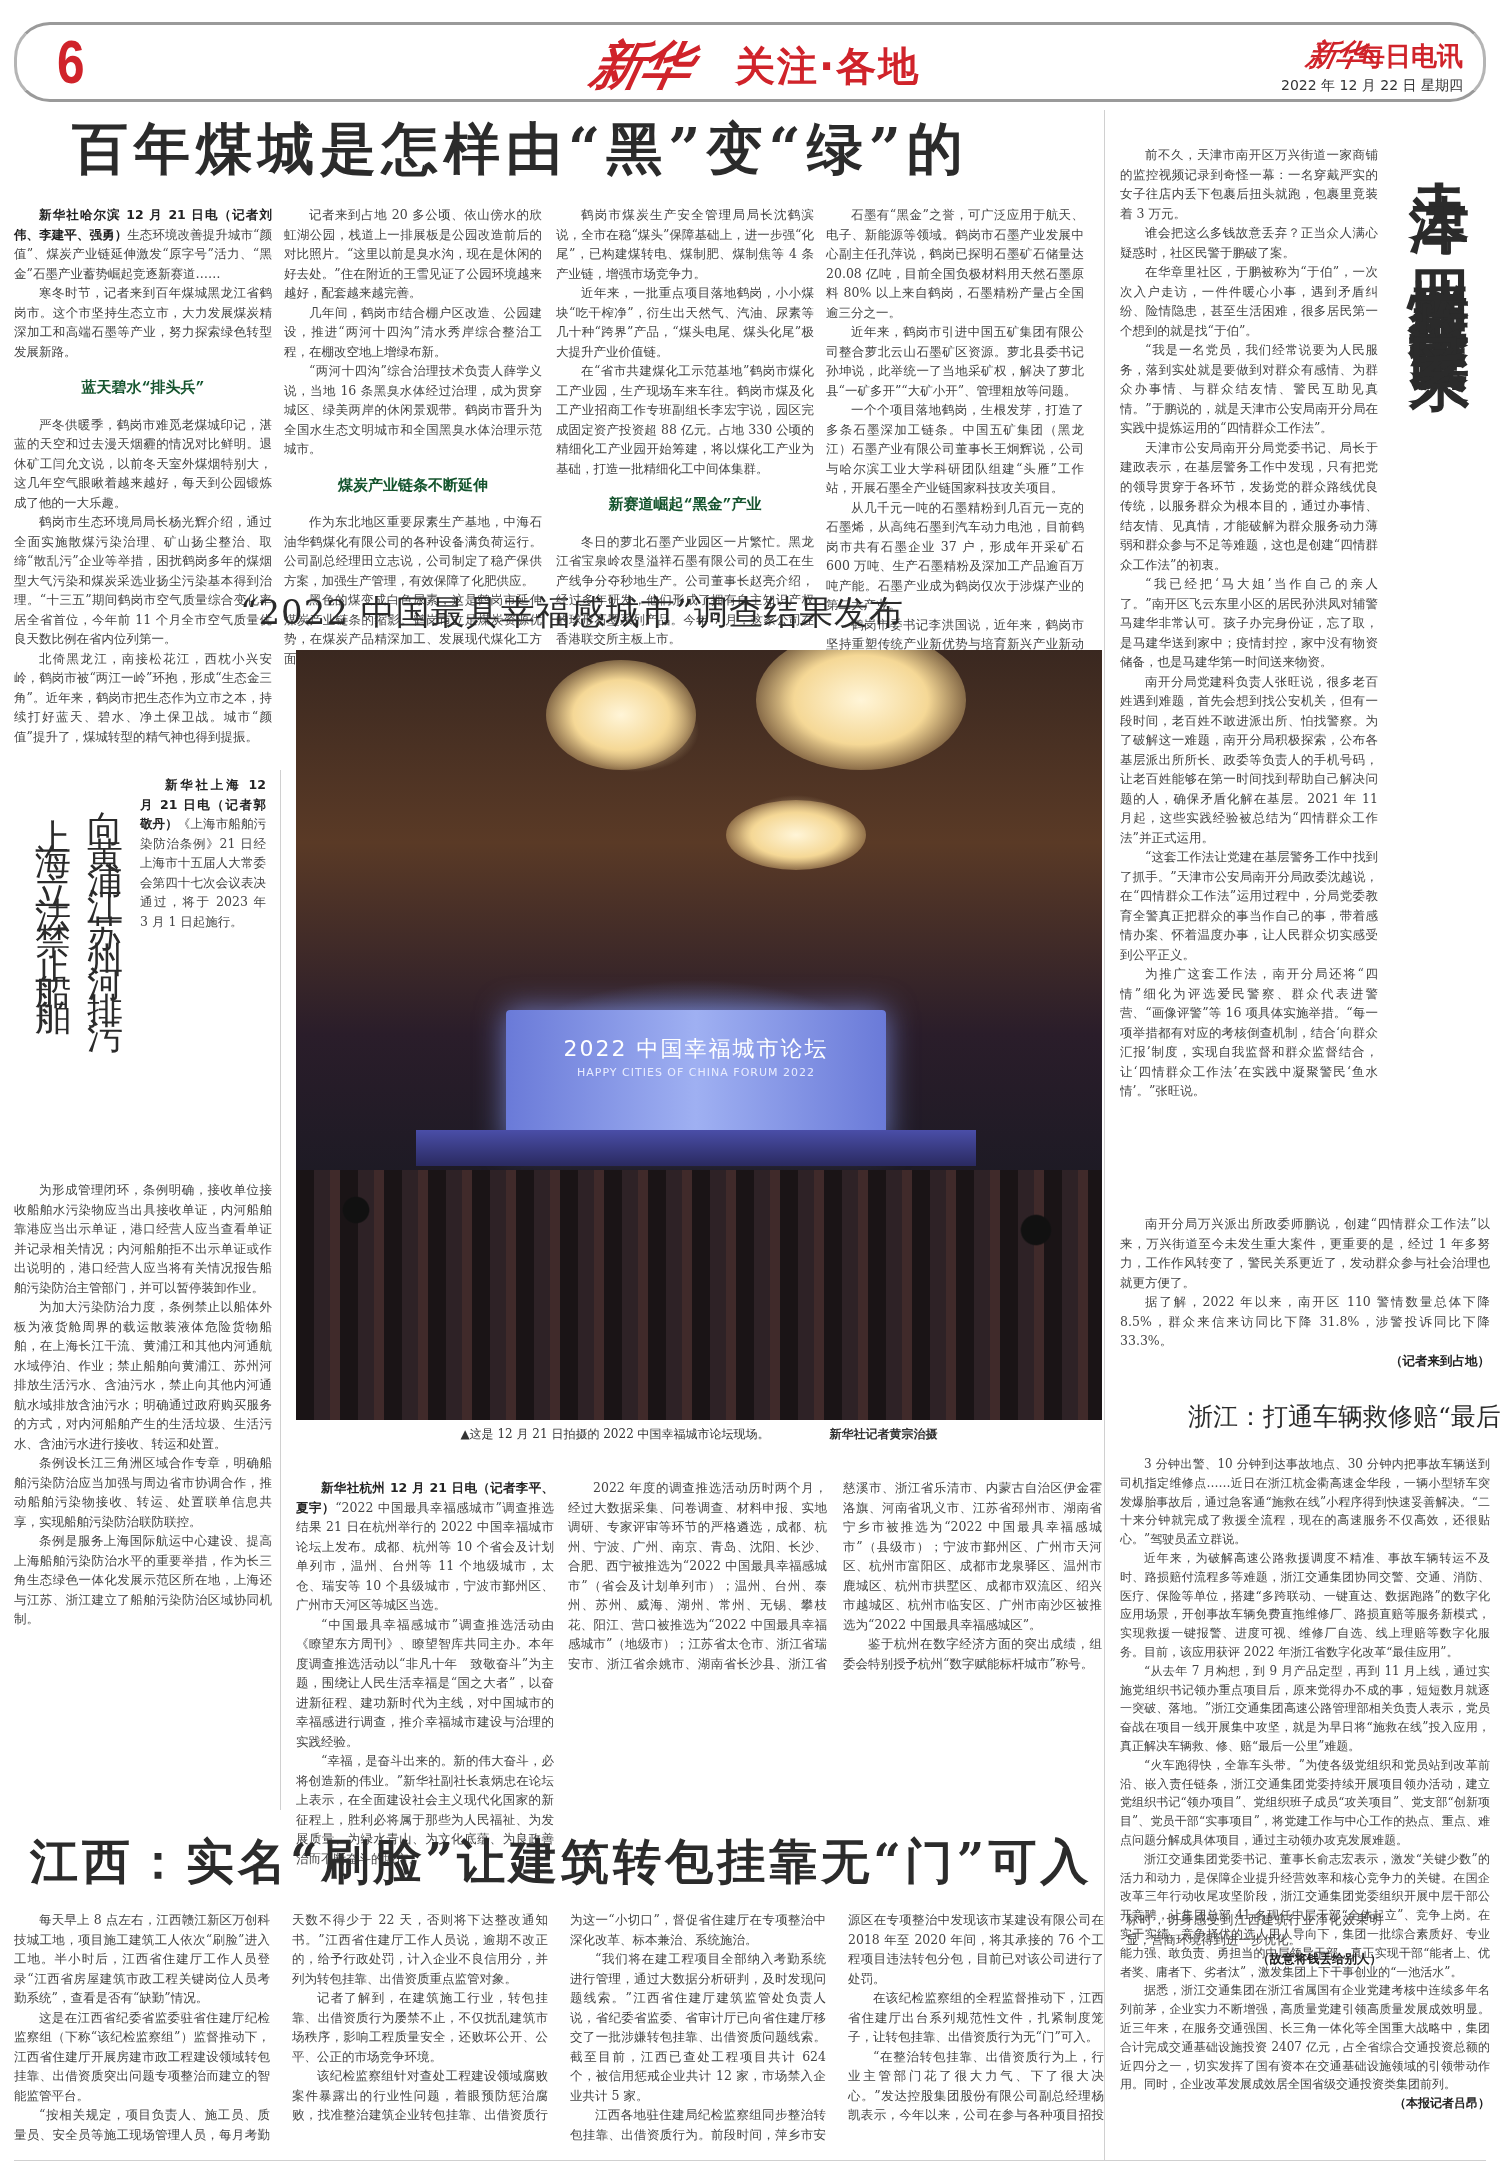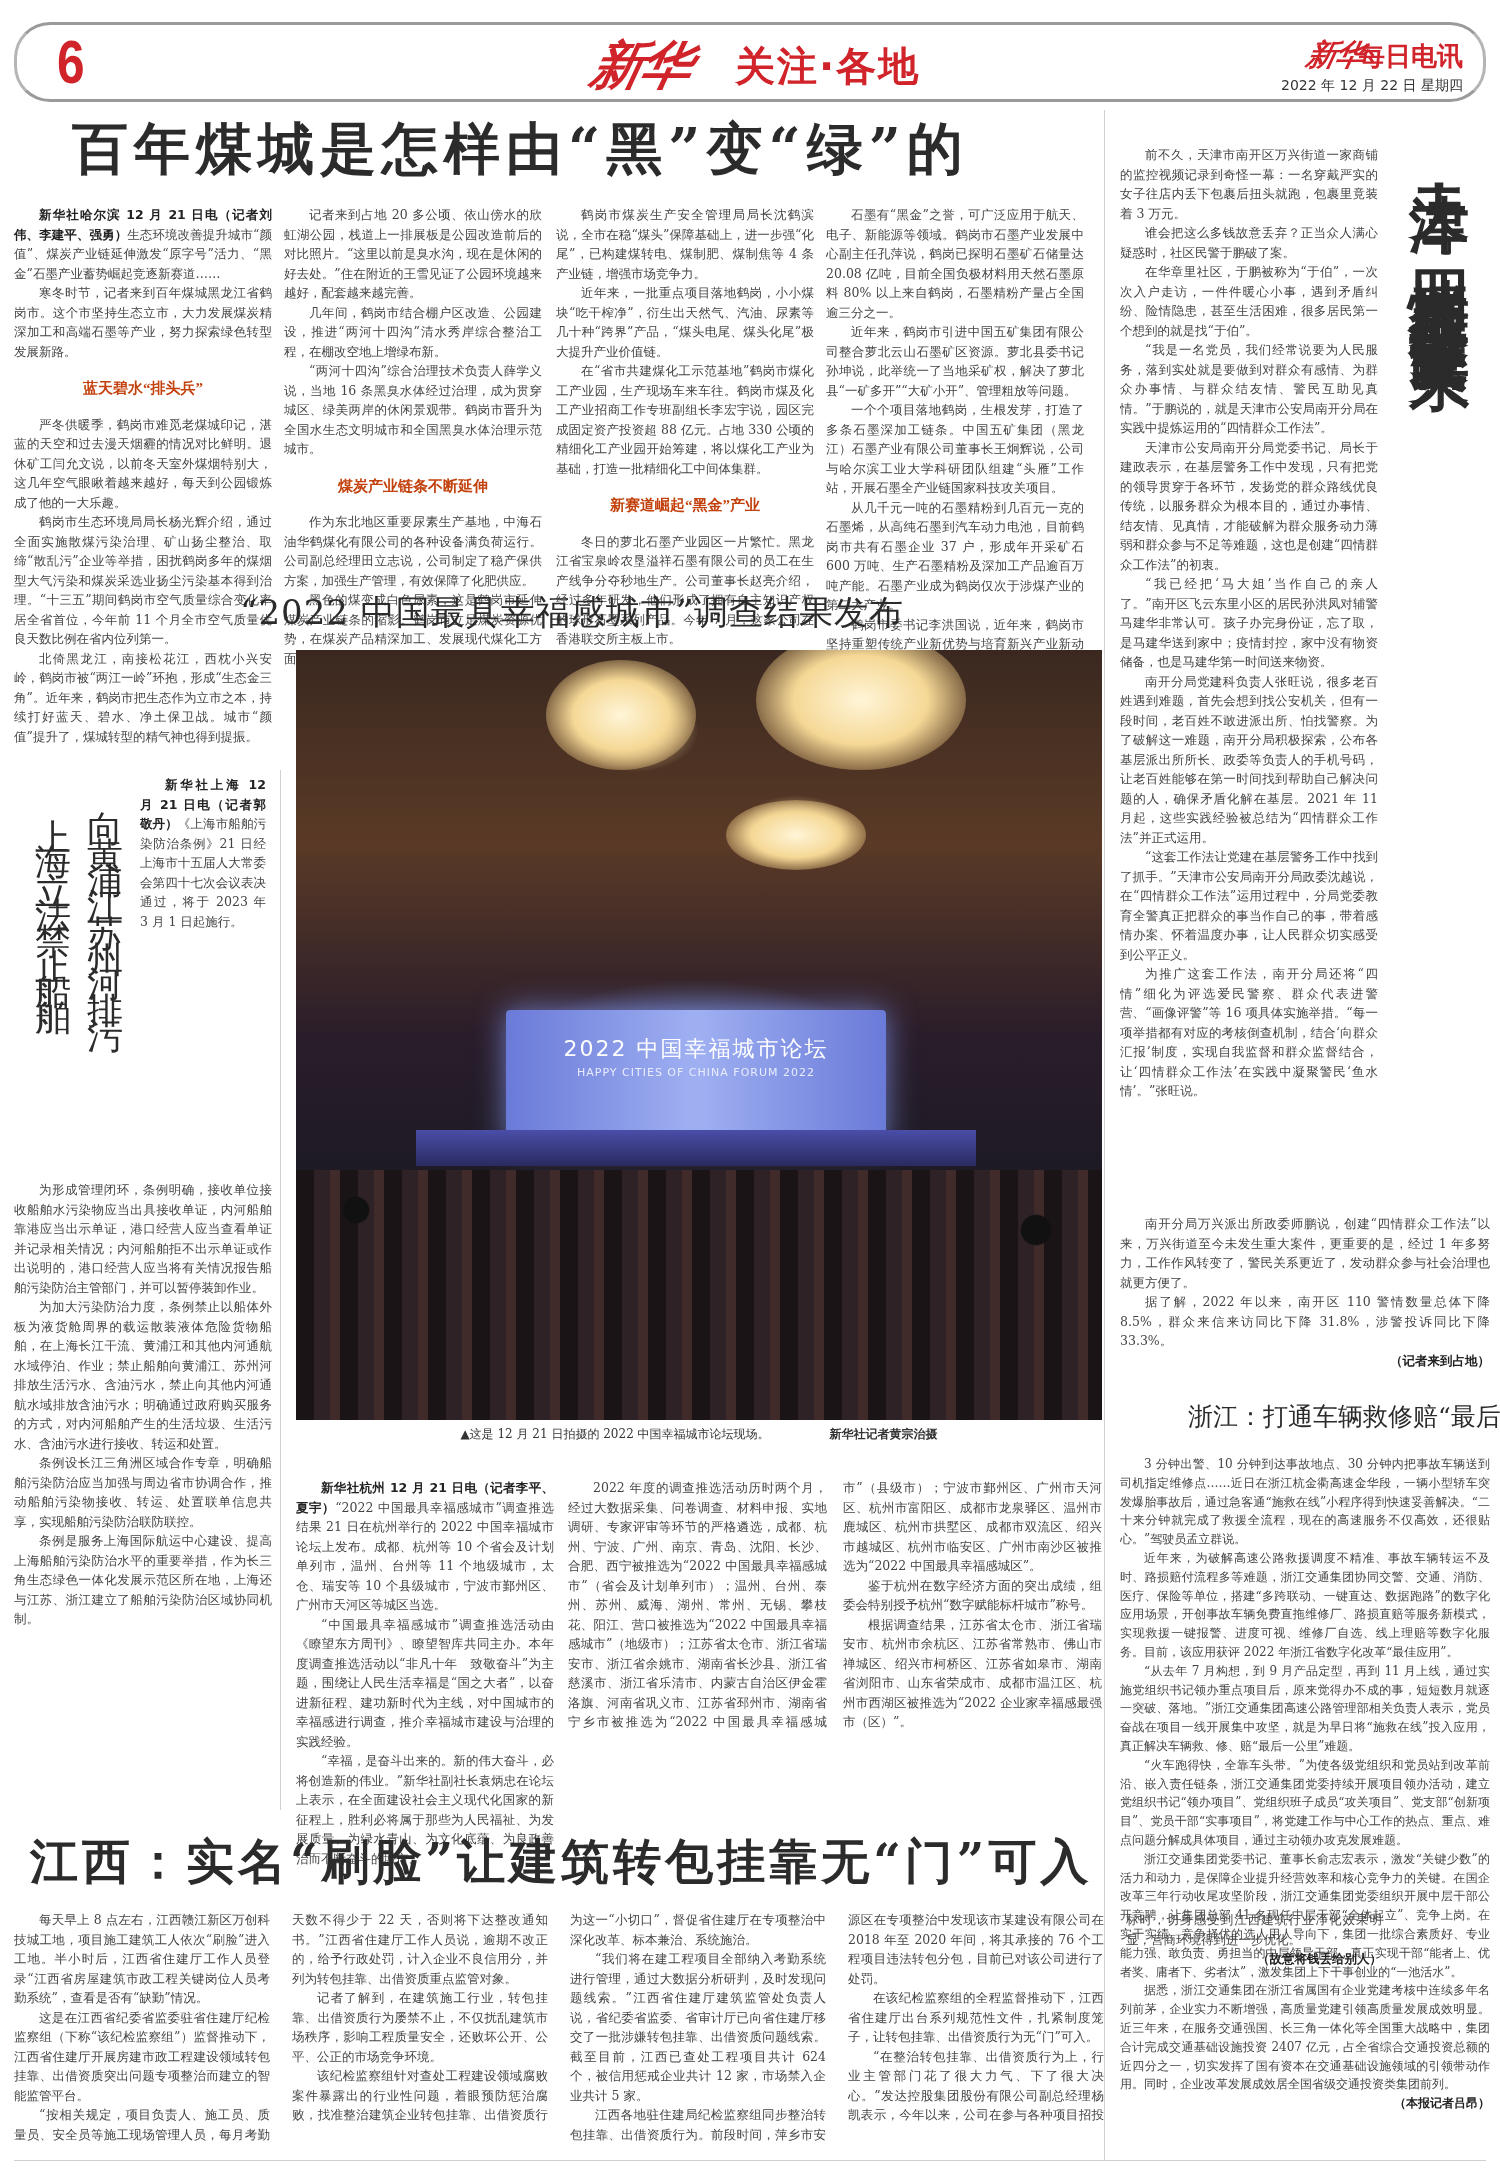--- a/index.html
+++ b/index.html
@@ -27,21 +27,21 @@
   .h-zj { left: 1188px; top: 1400px; font-size: 25px; font-weight: normal; }
 
   .vertical { position: absolute; writing-mode: vertical-rl; font-family: "DejaVu Serif", serif; color: #2b2b2b; }
   .v-tj { left: 1400px; top: 140px; font-size: 60px; line-height: 80px; letter-spacing: 6px; font-weight: bold; }
   .v-sh1 { left: 28px; top: 790px; font-size: 36px; letter-spacing: 26px; }
   .v-sh2 { left: 80px; top: 782px; font-size: 36px; letter-spacing: 26px; }
 
   .col { position: absolute; font-size: 12.5px; line-height: 19.5px; color: #444; text-align: justify; }
   .col p { text-indent: 2em; margin: 0; }
   .col .dateline { font-family: "DejaVu Sans", sans-serif; font-weight: bold; color: #222; }
-  .col .sub { font-family: Liberation Serif, serif; font-weight: bold; font-size: 15px; color: #c2410c; text-align: center; text-indent: 0; margin: 18px 0 16px; }
+  .col .sub { font-family: Liberation Mono, monospace; font-weight: bold; font-size: 15px; color: #14532d; text-align: center; text-indent: 0; margin: 18px 0 16px; }
   .col .byline { font-family: "DejaVu Sans", sans-serif; font-weight: bold; color: #222; text-align: right; text-indent: 0; }
 
   .photo { position: absolute; left: 296px; top: 650px; width: 806px; height: 770px; overflow: hidden;
     background:
       radial-gradient(ellipse 90px 60px at 340px 80px, rgba(255,230,170,0.95), rgba(255,200,120,0) 70%),
       radial-gradient(ellipse 110px 70px at 560px 50px, rgba(255,235,180,0.95), rgba(255,200,120,0) 70%),
       radial-gradient(ellipse 80px 50px at 500px 180px, rgba(255,235,180,0.9), rgba(255,200,120,0) 70%),
       radial-gradient(ellipse 260px 120px at 400px 420px, rgba(120,150,230,0.95), rgba(60,60,140,0) 75%),
       linear-gradient(180deg, #3a2820 0%, #5a3a26 25%, #2a1d2a 50%, #1c1a24 70%, #2a2228 100%);
   }
@@ -154,21 +154,20 @@
   <span>▲这是 12 月 21 日拍摄的 2022 中国幸福城市论坛现场。</span><span class="credit">新华社记者黄宗治摄</span>
 </div>
 <div class="col" style="left:296px; top:1478px; width:258px;">
   <p><span class="dateline">新华社杭州 12 月 21 日电（记者李平、夏宇）</span><span>“2022 中国最具幸福感城市”调查推选结果 21 日在杭州举行的 2022 中国幸福城市论坛上发布。成都、杭州等 10 个省会及计划单列市，温州、台州等 11 个地级城市，太仓、瑞安等 10 个县级城市，宁波市鄞州区、广州市天河区等城区当选。</span></p>
   <p>“中国最具幸福感城市”调查推选活动由《瞭望东方周刊》、瞭望智库共同主办。本年度调查推选活动以“非凡十年　致敬奋斗”为主题，围绕让人民生活幸福是“国之大者”，以奋进新征程、建功新时代为主线，对中国城市的幸福感进行调查，推介幸福城市建设与治理的实践经验。</p>
   <p>“幸福，是奋斗出来的。新的伟大奋斗，必将创造新的伟业。”新华社副社长袁炳忠在论坛上表示，在全面建设社会主义现代化国家的新征程上，胜利必将属于那些为人民福祉、为发展质量、为绿水青山、为文化底蕴、为良政善治而不断奋斗的城市。</p>
 </div>
 <div class="col" style="left:568px; top:1478px; width:534px; column-count:2; column-gap:16px; height:320px;">
   <p>2022 年度的调查推选活动历时两个月，经过大数据采集、问卷调查、材料申报、实地调研、专家评审等环节的严格遴选，成都、杭州、宁波、广州、南京、青岛、沈阳、长沙、合肥、西宁被推选为“2022 中国最具幸福感城市”（省会及计划单列市）；温州、台州、泰州、苏州、威海、湖州、常州、无锡、攀枝花、阳江、营口被推选为“2022 中国最具幸福感城市”（地级市）；江苏省太仓市、浙江省瑞安市、浙江省余姚市、湖南省长沙县、浙江省慈溪市、浙江省乐清市、内蒙古自治区伊金霍洛旗、河南省巩义市、江苏省邳州市、湖南省宁乡市被推选为“2022 中国最具幸福感城市”（县级市）；宁波市鄞州区、广州市天河区、杭州市富阳区、成都市龙泉驿区、温州市鹿城区、杭州市拱墅区、成都市双流区、绍兴市越城区、杭州市临安区、广州市南沙区被推选为“2022 中国最具幸福感城区”。</p>
   <p>鉴于杭州在数字经济方面的突出成绩，组委会特别授予杭州“数字赋能标杆城市”称号。</p>
-  <p>根据调查结果，江苏省太仓市、浙江省瑞安市、杭州市余杭区、江苏省常熟市、佛山市禅城区、绍兴市柯桥区、江苏省如皋市、湖南省浏阳市、山东省荣成市、成都市温江区、杭州市西湖区被推选为“2022 企业家幸福感最强市（区）”。</p>
 </div>
 
 <h2 class="headline h-zj">浙江：打通车辆救修赔“最后一公里”</h2>
 <div class="col" style="left:1120px; top:1455px; width:370px; font-size:12px; line-height:18.8px;">
   <p>3 分钟出警、10 分钟到达事故地点、30 分钟内把事故车辆送到司机指定维修点……近日在浙江杭金衢高速金华段，一辆小型轿车突发爆胎事故后，通过急客通“施救在线”小程序得到快速妥善解决。“二十来分钟就完成了救援全流程，现在的高速服务不仅高效，还很贴心。”驾驶员孟立群说。</p>
   <p>近年来，为破解高速公路救援调度不精准、事故车辆转运不及时、路损赔付流程多等难题，浙江交通集团协同交警、交通、消防、医疗、保险等单位，搭建“多跨联动、一键直达、数据跑路”的数字化应用场景，开创事故车辆免费直拖维修厂、路损直赔等服务新模式，实现救援一键报警、进度可视、维修厂自选、线上理赔等数字化服务。目前，该应用获评 2022 年浙江省数字化改革“最佳应用”。</p>
   <p>“从去年 7 月构想，到 9 月产品定型，再到 11 月上线，通过实施党组织书记领办重点项目后，原来觉得办不成的事，短短数月就逐一突破、落地。”浙江交通集团高速公路管理部相关负责人表示，党员奋战在项目一线开展集中攻坚，就是为早日将“施救在线”投入应用，真正解决车辆救、修、赔“最后一公里”难题。</p>
   <p>“火车跑得快，全靠车头带。”为使各级党组织和党员站到改革前沿、嵌入责任链条，浙江交通集团党委持续开展项目领办活动，建立党组织书记“领办项目”、党组织班子成员“攻关项目”、党支部“创新项目”、党员干部“实事项目”，将党建工作与中心工作的热点、重点、难点问题分解成具体项目，通过主动领办攻克发展难题。</p>
   <p>浙江交通集团党委书记、董事长俞志宏表示，激发“关键少数”的活力和动力，是保障企业提升经营效率和核心竞争力的关键。在国企改革三年行动收尾攻坚阶段，浙江交通集团党委组织开展中层干部公开竞聘，让集团总部 41 名现任中层干部“全体起立”、竞争上岗。在实干实绩、竞争择优的选人用人导向下，集团一批综合素质好、专业能力强、敢负责、勇担当的中层领导干部，真正实现干部“能者上、优者奖、庸者下、劣者汰”，激发集团上下干事创业的“一池活水”。</p>
   <p>据悉，浙江交通集团在浙江省属国有企业党建考核中连续多年名列前茅，企业实力不断增强，高质量党建引领高质量发展成效明显。近三年来，在服务交通强国、长三角一体化等全国重大战略中，集团合计完成交通基础设施投资 2407 亿元，占全省综合交通投资总额的近四分之一，切实发挥了国有资本在交通基础设施领域的引领带动作用。同时，企业改革发展成效居全国省级交通投资类集团前列。</p>

